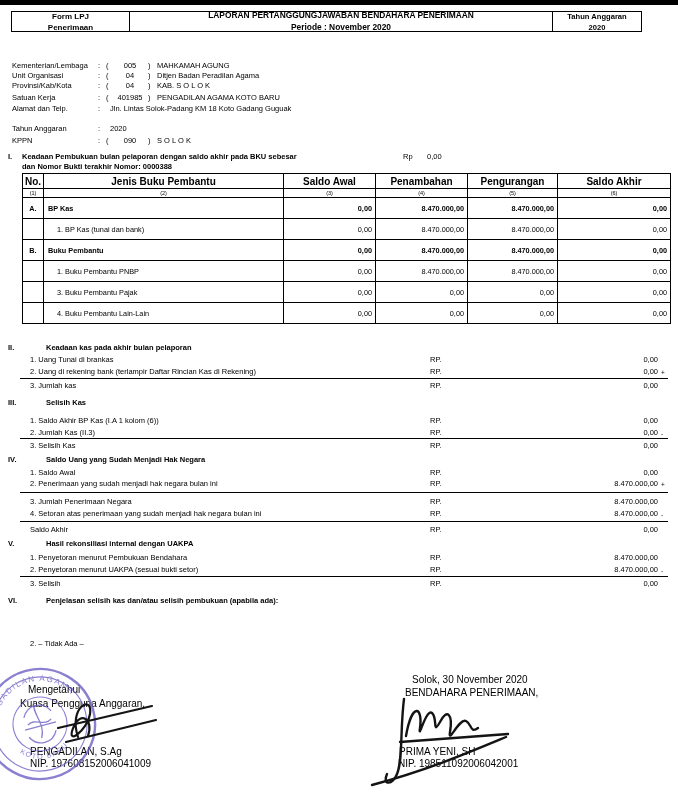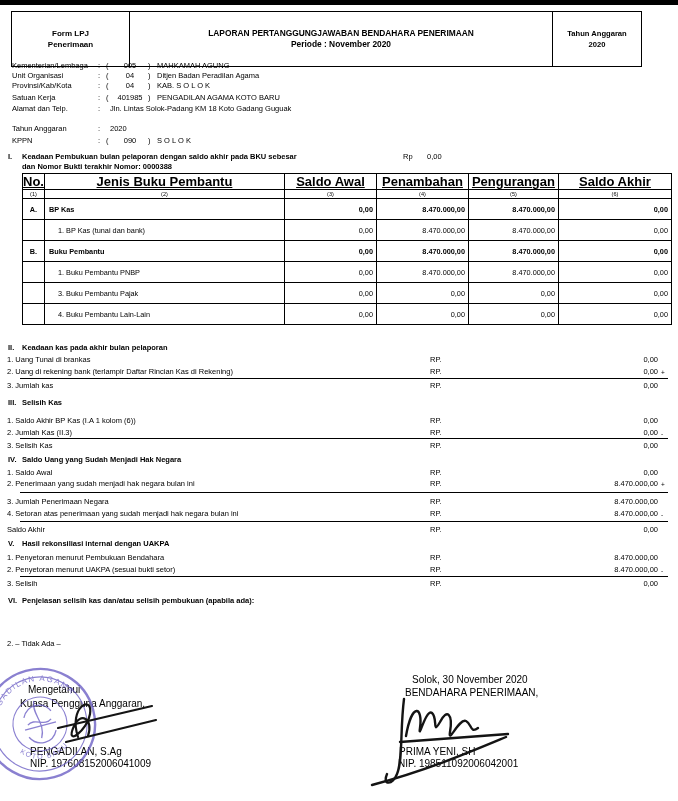--- a/index.html
+++ b/index.html
@@ -1,21 +1,21 @@
 <!DOCTYPE html>
 <html><head>
 <meta charset="utf-8">
 <style>
   html,body{margin:0;padding:0;background:#fff;}
   .page{position:relative;width:678px;height:801px;background:#fff;overflow:hidden;
         font-family:"Liberation Sans",sans-serif;color:#000;}
   .topbar{position:absolute;left:0;top:0;width:678px;height:5px;background:#000;}
 
   
-  .hdr-table{position:absolute;left:11px;top:11px;width:631px;height:56px;display:flex;
+  .hdr-table{position:absolute;left:11px;top:11px;width:631px;height:21px;display:flex;
              border:1.5px solid #000;box-sizing:border-box;}
   .hdr-cell{border-right:1.5px solid #000;display:flex;flex-direction:column;justify-content:center;
             align-items:center;text-align:center;font-weight:bold;box-sizing:border-box;}
   .hdr-cell:last-child{border-right:none;}
   .hc1{width:118px;font-size:8px;line-height:11px;}
   .hc2{flex:1;font-size:8.4px;line-height:11.5px;}
   .hc3{width:88px;font-size:7.6px;line-height:11px;}
 
   
   .id-row{position:absolute;left:12px;font-size:7.5px;display:flex;white-space:nowrap;line-height:9px;}
@@ -31,34 +31,34 @@
   .s1-line{position:absolute;left:8px;top:152px;font-size:7.5px;font-weight:bold;display:flex;white-space:nowrap;}
   .s1-num{width:14px;}
   .s1-rp{position:absolute;left:403px;top:152px;font-size:7.5px;font-weight:normal;}
   .s1-amt{position:absolute;left:427px;top:152px;font-size:7.5px;font-weight:normal;}
   .s1-line2{position:absolute;left:22px;top:162px;font-size:7.5px;font-weight:bold;}
 
   
   .main-table{position:absolute;left:22px;top:173px;border-collapse:collapse;table-layout:fixed;
               border:1.5px solid #000;}
   .main-table th,.main-table td{border:1px solid #000;overflow:hidden;padding:0;}
-  .th{height:14px;font-size:13px;font-weight:bold;text-align:center;text-decoration:underline;}
+  .th{height:14px;font-size:10px;font-weight:bold;text-align:center;}
   .tsub{height:8px;font-size:5.5px;line-height:5px;text-align:center;}
   .trow td{height:20px;font-size:7.3px;vertical-align:middle;}
   .tno{text-align:center;}
   .tname{text-align:left;padding-left:4px !important;}
   .tname.sub{padding-left:13px !important;}
   .tnum{text-align:right;padding-right:3px !important;}
   .boldr td{font-weight:bold;}
 
   
   .shead{position:absolute;left:8px;font-size:7.5px;font-weight:bold;display:flex;white-space:nowrap;}
-  .snum{width:14px;}
+  .snum{width:38px;}
   .sline{position:absolute;left:0;width:678px;height:10px;font-size:7.5px;}
-  .sline .sl{position:absolute;left:7px;white-space:nowrap;}
+  .sline .sl{position:absolute;left:30px;white-space:nowrap;}
   .sline .srp{position:absolute;left:430px;}
   .sline .samt{position:absolute;right:20px;}
   .sline .ssym{position:absolute;left:661px;top:2px;font-size:6.5px;}
   .srule{position:absolute;left:20px;width:648px;border-top:1.7px solid #000;height:0;}
 
   
   .sig-text{position:absolute;font-size:10px;white-space:nowrap;}
   .stamp-svg{position:absolute;left:-22px;top:662px;width:130px;height:130px;}
   .sig-svg{position:absolute;}
   .sigL{left:48px;top:692px;width:120px;height:58px;}

